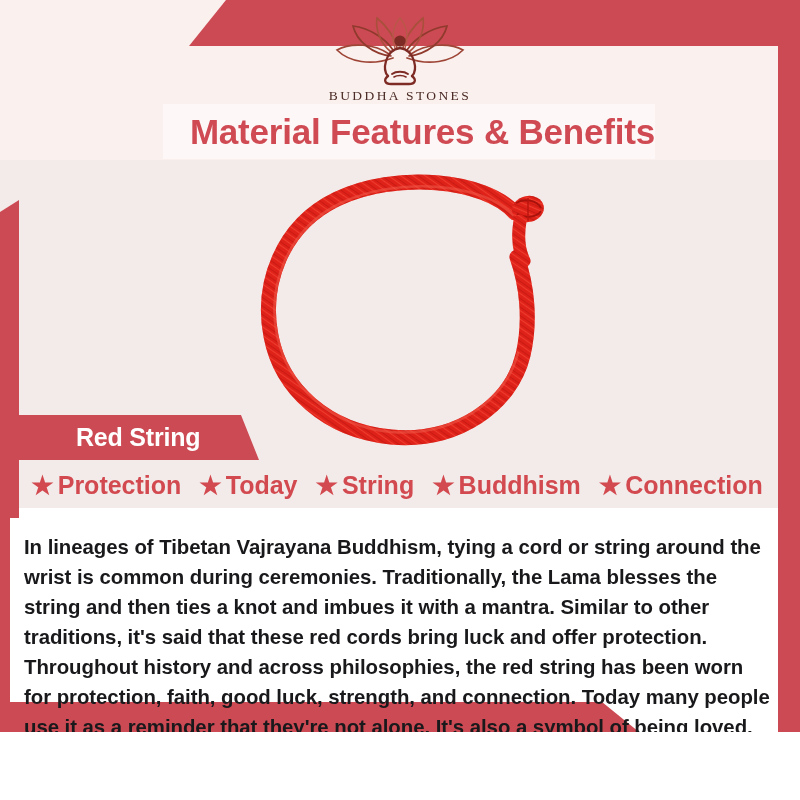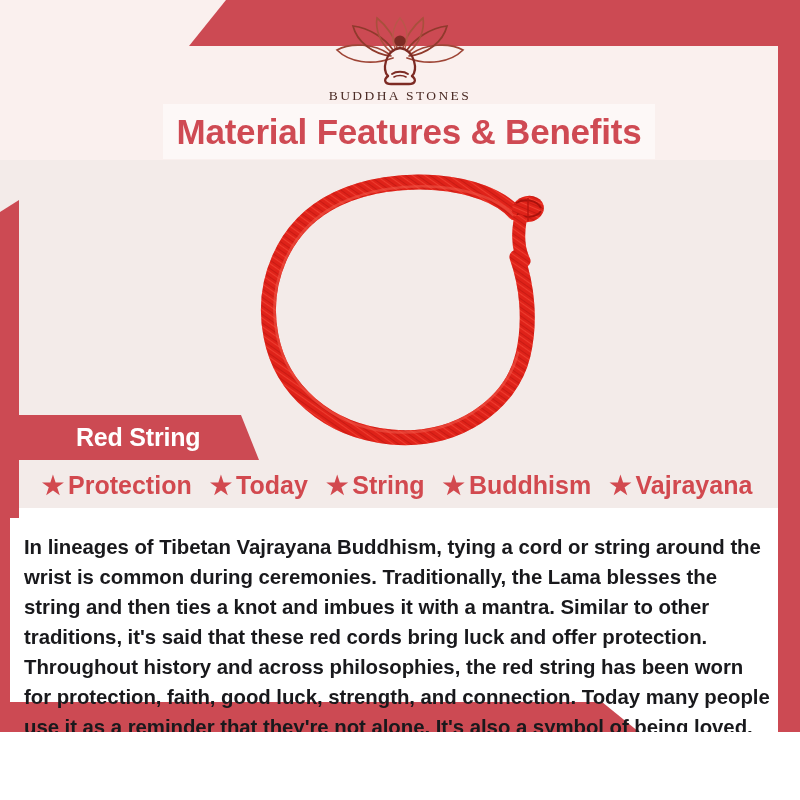--- a/index.html
+++ b/index.html
@@ -66,21 +66,21 @@
     font-family:"Liberation Serif", serif;
     font-size:13.5px;letter-spacing:2.4px;
     color:#4a2a24;font-weight:400;
     white-space:nowrap;
   }
 
   
   .title-box{
     position:absolute;left:163px;top:104px;width:492px;height:55px;
     background:#fdf8f7;
-    display:flex;align-items:center;justify-content:center;
+    display:flex;align-items:center;justify-content:flex-end;
   }
   .title-text{
     font-size:35px;font-weight:bold;color:#cf4a53;
     letter-spacing:-0.2px;white-space:nowrap;
     font-family:"Liberation Sans", sans-serif;
   }
 
   
   .product{
     position:absolute;left:245px;top:165px;width:340px;height:285px;
@@ -240,19 +240,19 @@
     <span class="benefit">
       <span class="star">★</span>
       <span>String</span>
     </span>
     <span class="benefit">
       <span class="star">★</span>
       <span>Buddhism</span>
     </span>
     <span class="benefit">
       <span class="star">★</span>
-      <span>Vajrayana</span>
+      <span>Connection</span>
     </span>
   </div>
 
   <p class="copy">In lineages of Tibetan Vajrayana Buddhism, tying a cord or string around the wrist is common during ceremonies. Traditionally, the Lama blesses the string and then ties a knot and imbues it with a mantra. Similar to other traditions, it's said that these red cords bring luck and offer protection. Throughout history and across philosophies, the red string has been worn for protection, faith, good luck, strength, and connection. Today many people use it as a reminder that they're not alone. It's also a symbol of being loved, supported and, feeling safe and secure. For others, it's a prompt to stay positive while facing any adversity.</p>
 
 </div>
 
 </body></html>

